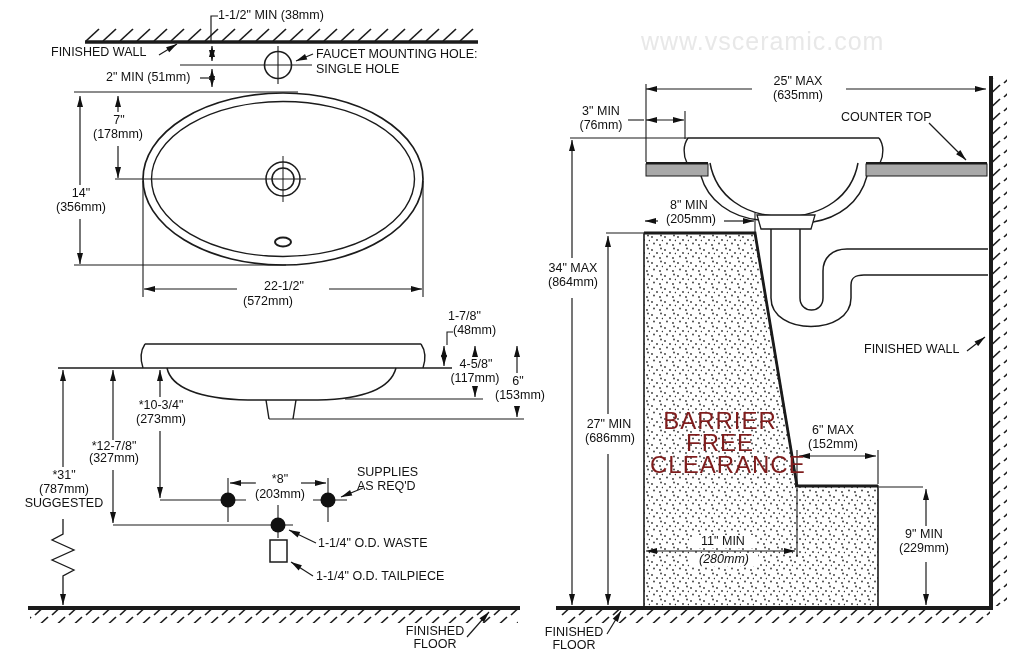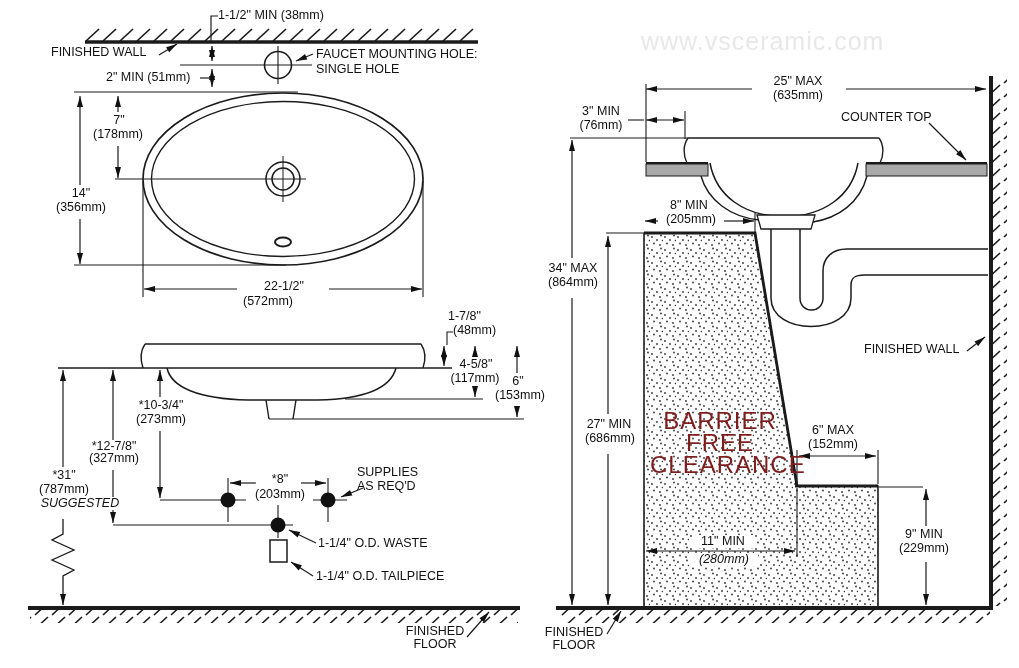--- a/index.html
+++ b/index.html
@@ -199,21 +199,21 @@
 <div class="lbl ctr bg" style="left:452px;top:358px;width:46px;">4-5/8"</div>
 <div class="lbl ctr bg" style="left:441px;top:372px;width:66px;">(117mm)</div>
 <div class="lbl ctr bg" style="left:505px;top:375px;width:24px;">6"</div>
 <div class="lbl ctr bg" style="left:489px;top:389px;width:60px;">(153mm)</div>
 <div class="lbl ctr bg" style="left:124px;top:399px;width:72px;">*10-3/4"</div>
 <div class="lbl ctr bg" style="left:127px;top:413px;width:66px;">(273mm)</div>
 <div class="lbl ctr bg" style="left:80px;top:440px;width:66px;">*12-7/8"</div>
 <div class="lbl ctr bg" style="left:82px;top:452px;width:62px;">(327mm)</div>
 <div class="lbl ctr bg" style="left:43px;top:469px;width:40px;">*31"</div>
 <div class="lbl ctr bg" style="left:31px;top:483px;width:64px;">(787mm)</div>
-<div class="lbl ctr bg" style="left:34px;top:497px;width:90px;font-style:italic;">SUGGESTED</div>
+<div class="lbl ctr bg" style="left:18px;top:497px;width:90px;">SUGGESTED</div>
 <div class="lbl ctr bg" style="left:262px;top:473px;width:34px;">*8"</div>
 <div class="lbl ctr bg" style="left:247px;top:488px;width:64px;">(203mm)</div>
 <div class="lbl" style="left:357px;top:466px;">SUPPLIES</div>
 <div class="lbl" style="left:357px;top:480px;">AS REQ'D</div>
 <div class="lbl" style="left:318px;top:537px;">1-1/4" O.D. WASTE</div>
 <div class="lbl" style="left:316px;top:570px;">1-1/4" O.D. TAILPIECE</div>
 <div class="lbl ctr" style="left:400px;top:625px;width:70px;">
   <div>FINISHED</div>
   <div>FLOOR</div>
 </div>

